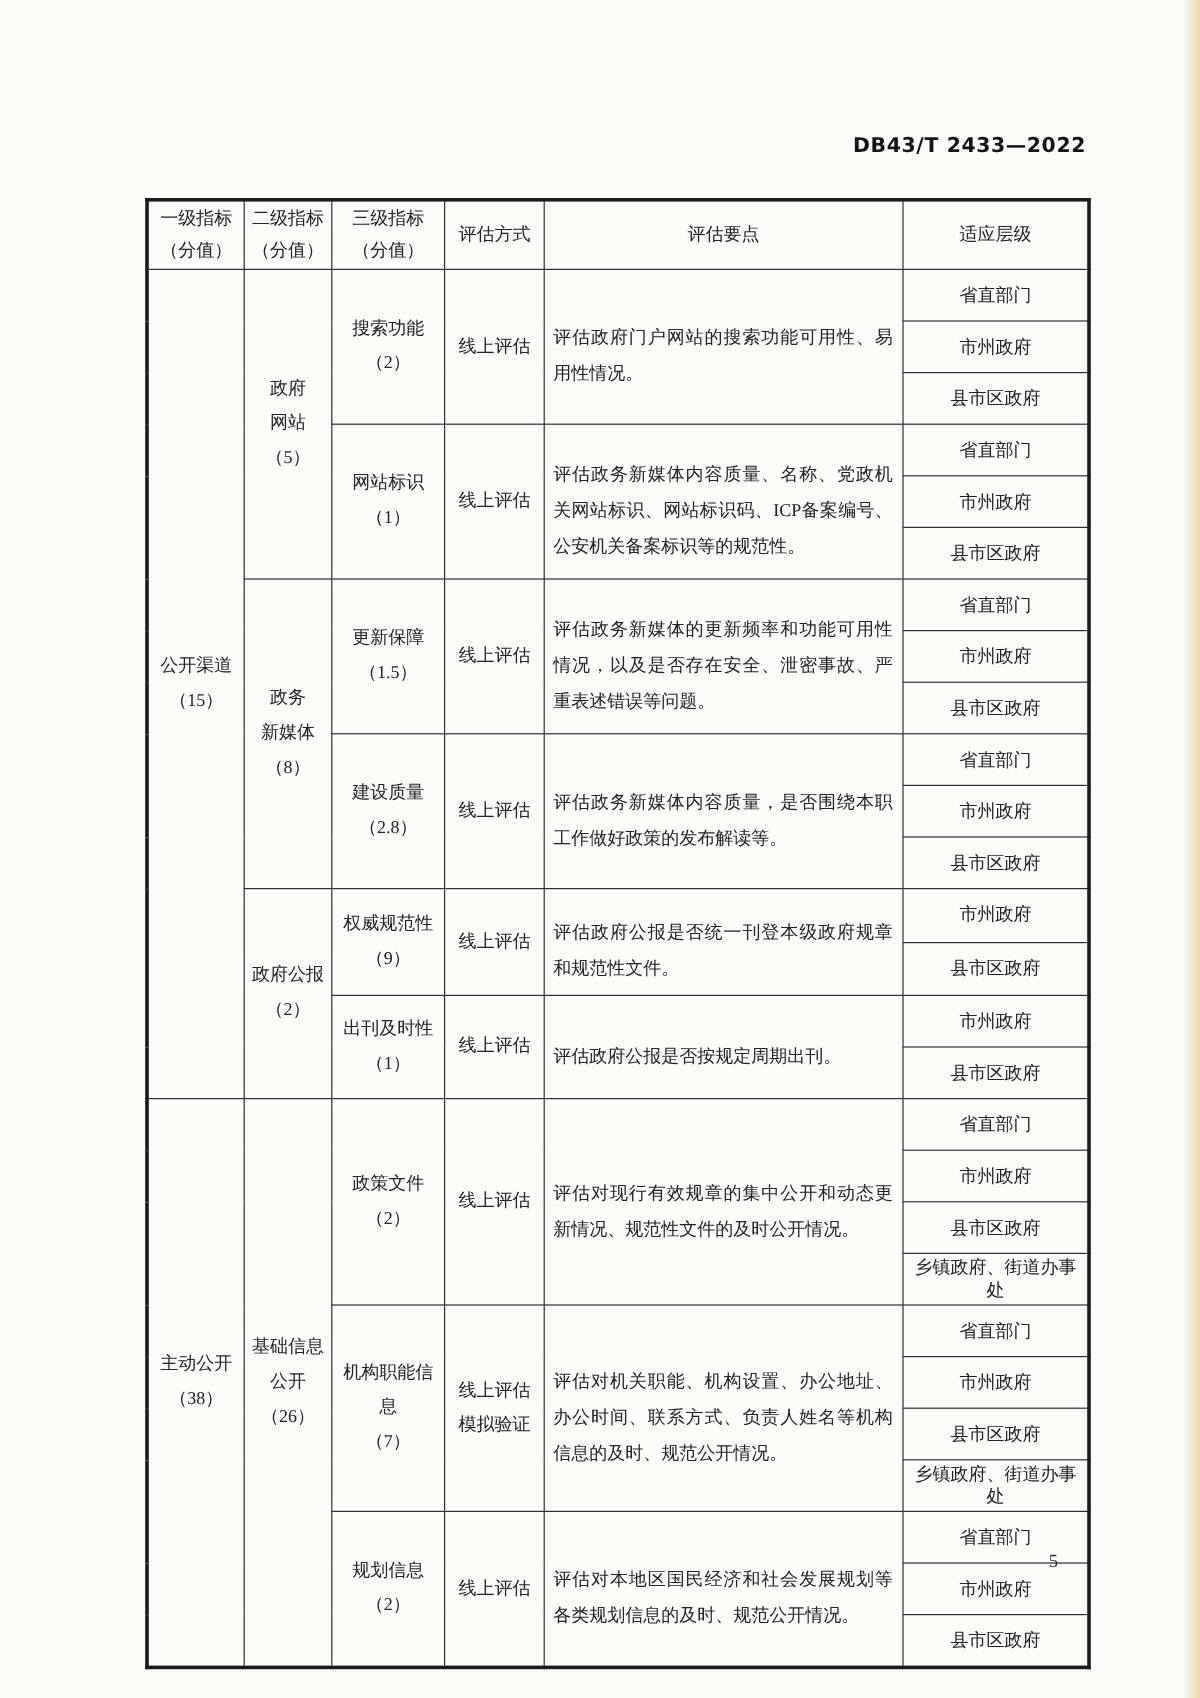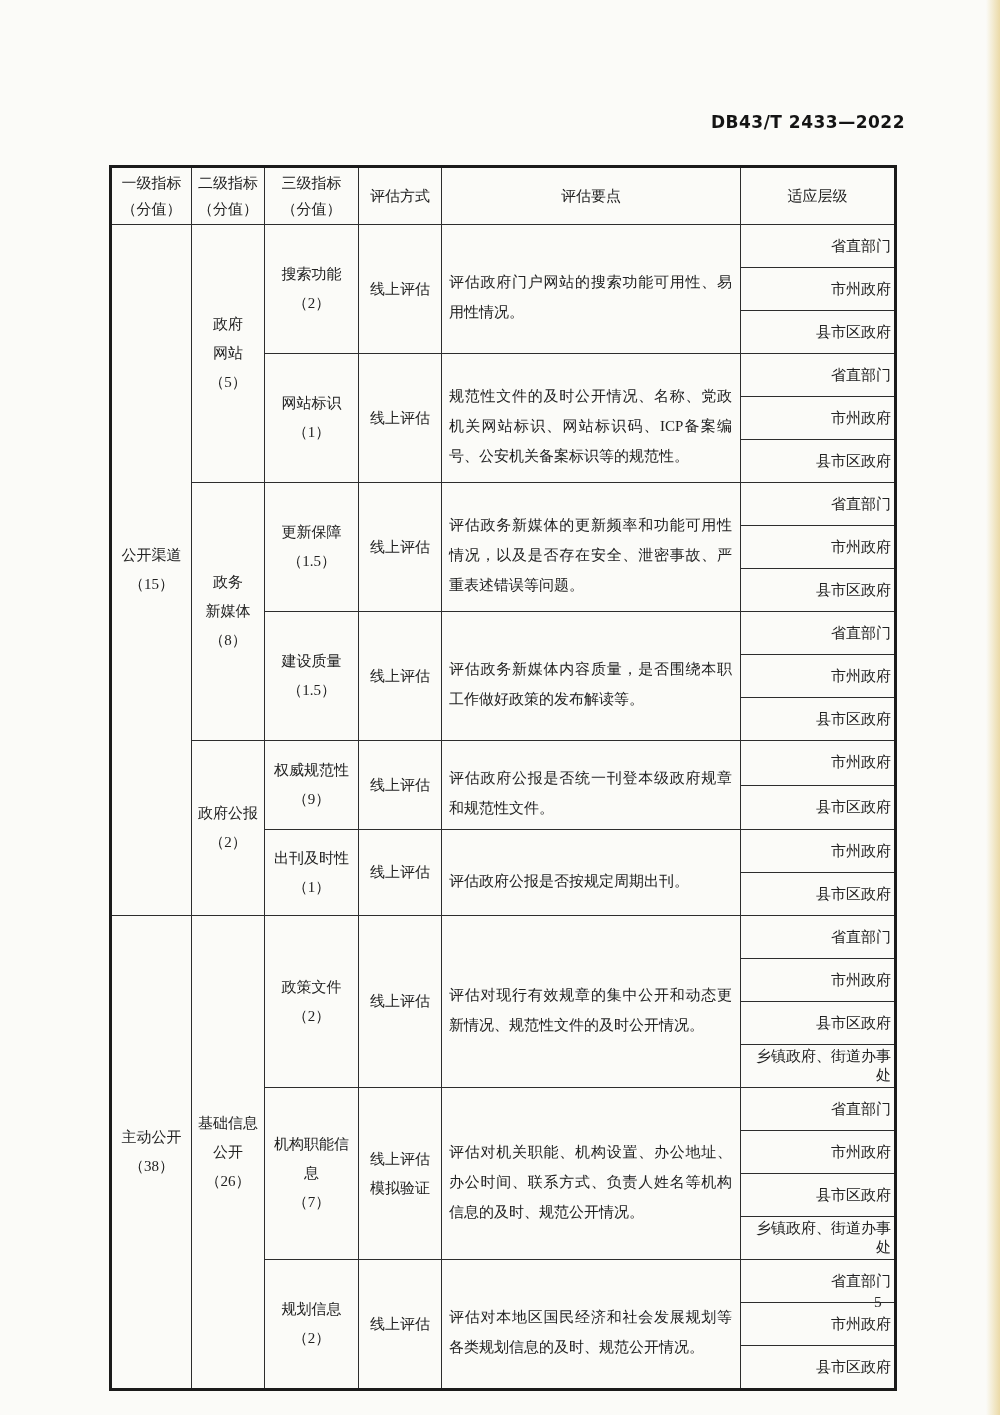--- a/index.html
+++ b/index.html
@@ -34,21 +34,21 @@
     right: 95px;
     font-family: "DejaVu Sans", "Liberation Sans", sans-serif;
     font-weight: 600;
     font-size: 17px;
     letter-spacing: 0.5px;
     color: #141414;
     text-align: center;
   }
   .indicator-table {
     position: absolute;
-    left: 109px;
+    left: 121px;
     top: 165px;
     width: 785px;
     border-collapse: collapse;
     table-layout: fixed;
     border: 3px solid #1b1b1b;
   }
   .indicator-table th,
   .indicator-table td {
     border: 1px solid #2d2d2d;
     font-size: 15px;
@@ -69,21 +69,20 @@
     margin-top: 24px;
   }
   td.c-points {
     text-align: justify;
     padding: 22px 8px 6px 7px;
     line-height: 30px;
   }
   td.c-level {
     height: 38px;
     padding: 2px 3px;
-    text-align: right;
   }
   .page-number {
     position: absolute;
     left: 874px;
     top: 1293px;
     font-size: 15.5px;
     color: #2f2f2f;
   }
 </style>
 </head>
@@ -131,21 +130,21 @@
         <tr>
           <td class="c-level">市州政府</td>
         </tr>
         <tr>
           <td class="c-level">县市区政府</td>
         </tr>
         <tr>
           <td class="c-l3" rowspan="3">网站标识
 （1）</td>
           <td class="c-method" rowspan="3">线上评估</td>
-          <td class="c-points" rowspan="3">规范性文件的及时公开情况、名称、党政机关网站标识、网站标识码、ICP备案编号、公安机关备案标识等的规范性。</td>
+          <td class="c-points" rowspan="3">评估政务新媒体内容质量、名称、党政机关网站标识、网站标识码、ICP备案编号、公安机关备案标识等的规范性。</td>
           <td class="c-level">省直部门</td>
         </tr>
         <tr>
           <td class="c-level">市州政府</td>
         </tr>
         <tr>
           <td class="c-level">县市区政府</td>
         </tr>
         <tr>
           <td class="c-l2" rowspan="6">政务
@@ -158,21 +157,21 @@
           <td class="c-level">省直部门</td>
         </tr>
         <tr>
           <td class="c-level">市州政府</td>
         </tr>
         <tr>
           <td class="c-level">县市区政府</td>
         </tr>
         <tr>
           <td class="c-l3" rowspan="3">建设质量
-（1.5）</td>
+（2.8）</td>
           <td class="c-method" rowspan="3">线上评估</td>
           <td class="c-points" rowspan="3">评估政务新媒体内容质量，是否围绕本职工作做好政策的发布解读等。</td>
           <td class="c-level">省直部门</td>
         </tr>
         <tr>
           <td class="c-level">市州政府</td>
         </tr>
         <tr>
           <td class="c-level">县市区政府</td>
         </tr>

